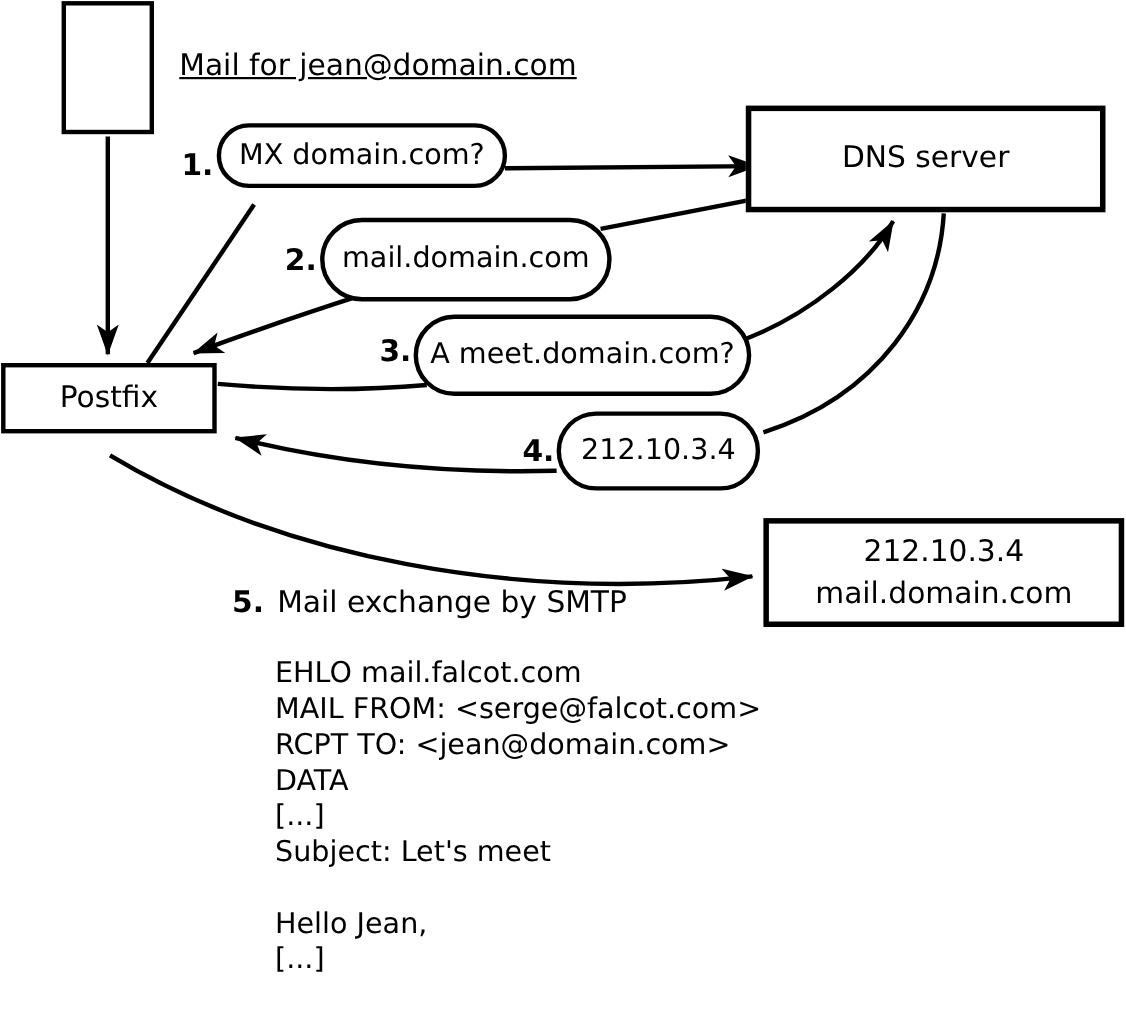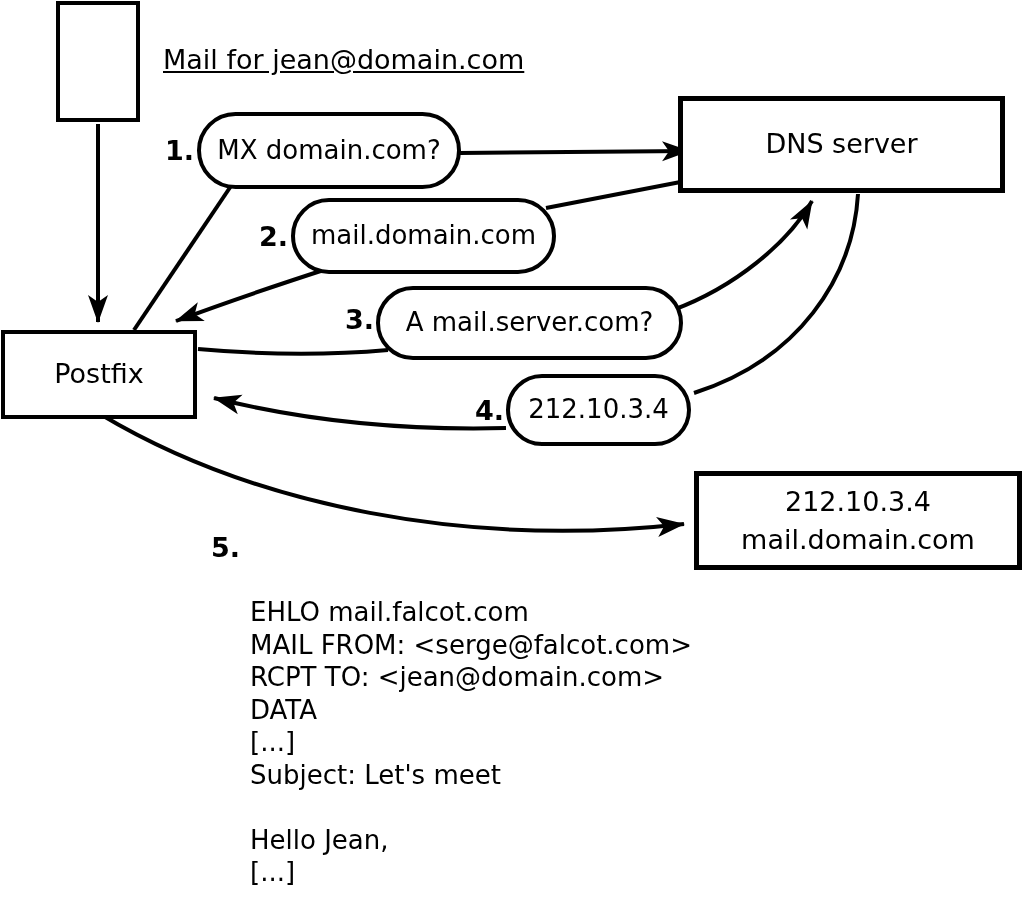--- a/index.html
+++ b/index.html
@@ -48,53 +48,54 @@
       <path d="M198,349 Q298,358 388,350"></path>
       <path d="M673,310 C735,287 788,243 812,201" marker-end="url(#ah)"></path>
       <path d="M858,194 C853,278 798,360 694,393"></path>
       <path d="M506,428 Q350,432 214,398" marker-end="url(#ah)"></path>
       <path d="M100,414 C255,507 470,548 684,524" marker-end="url(#ah)"></path>
     </g>
   </svg>
 
   <div class="node rect4" style="left:56px;top:1px;width:84px;height:121px;"></div>
 
-  <div class="node rect4" style="left:1px;top:330px;width:196px;height:89px;">
+  <div class="node rect4" style="left:1px;top:330px;width:196px;height:64px;">
     <span>Postfix</span>
   </div>
 
   <div class="node rect5" style="left:678px;top:96px;width:327px;height:97px;">
     <span>DNS server</span>
   </div>
 
   <div class="node rect5 two-line" style="left:694px;top:471px;width:328px;height:99px;">
     <span>212.10.3.4</span>
     <span>mail.domain.com</span>
   </div>
 
-  <div class="node pill" style="left:197px;top:112px;width:264px;height:77px;">
+  <div class="node pill" style="left:197px;top:112px;width:264px;height:59px;">
     <span>MX domain.com?</span>
   </div>
   <div class="node pill" style="left:291px;top:198px;width:265px;height:76px;">
     <span>mail.domain.com</span>
   </div>
   <div class="node pill" style="left:376px;top:286px;width:307px;height:74px;">
-    <span>A mail.server.com?</span>
+    <span>A meet.domain.com?</span>
   </div>
   <div class="node pill" style="left:506px;top:374px;width:185px;height:72px;">
     <span>212.10.3.4</span>
   </div>
 
   <div class="num" style="left:120px;top:135px;">1.</div>
   <div class="num" style="left:214px;top:221px;">2.</div>
   <div class="num" style="left:300px;top:304px;">3.</div>
   <div class="num" style="left:430px;top:395px;">4.</div>
   <div class="num" style="left:166px;top:532px;">5.</div>
 
   <div class="freetext" style="left:163px;top:44px;text-decoration:underline;">Mail for jean@domain.com</div>
+  <div class="freetext" style="left:252px;top:532px;">Mail exchange by SMTP</div>
 
   <div class="smtp">EHLO mail.falcot.com
 MAIL FROM: &lt;serge@falcot.com&gt;
 RCPT TO: &lt;jean@domain.com&gt;
 DATA
 [...]
 Subject: Let's meet
 
 Hello Jean,
 [...]

